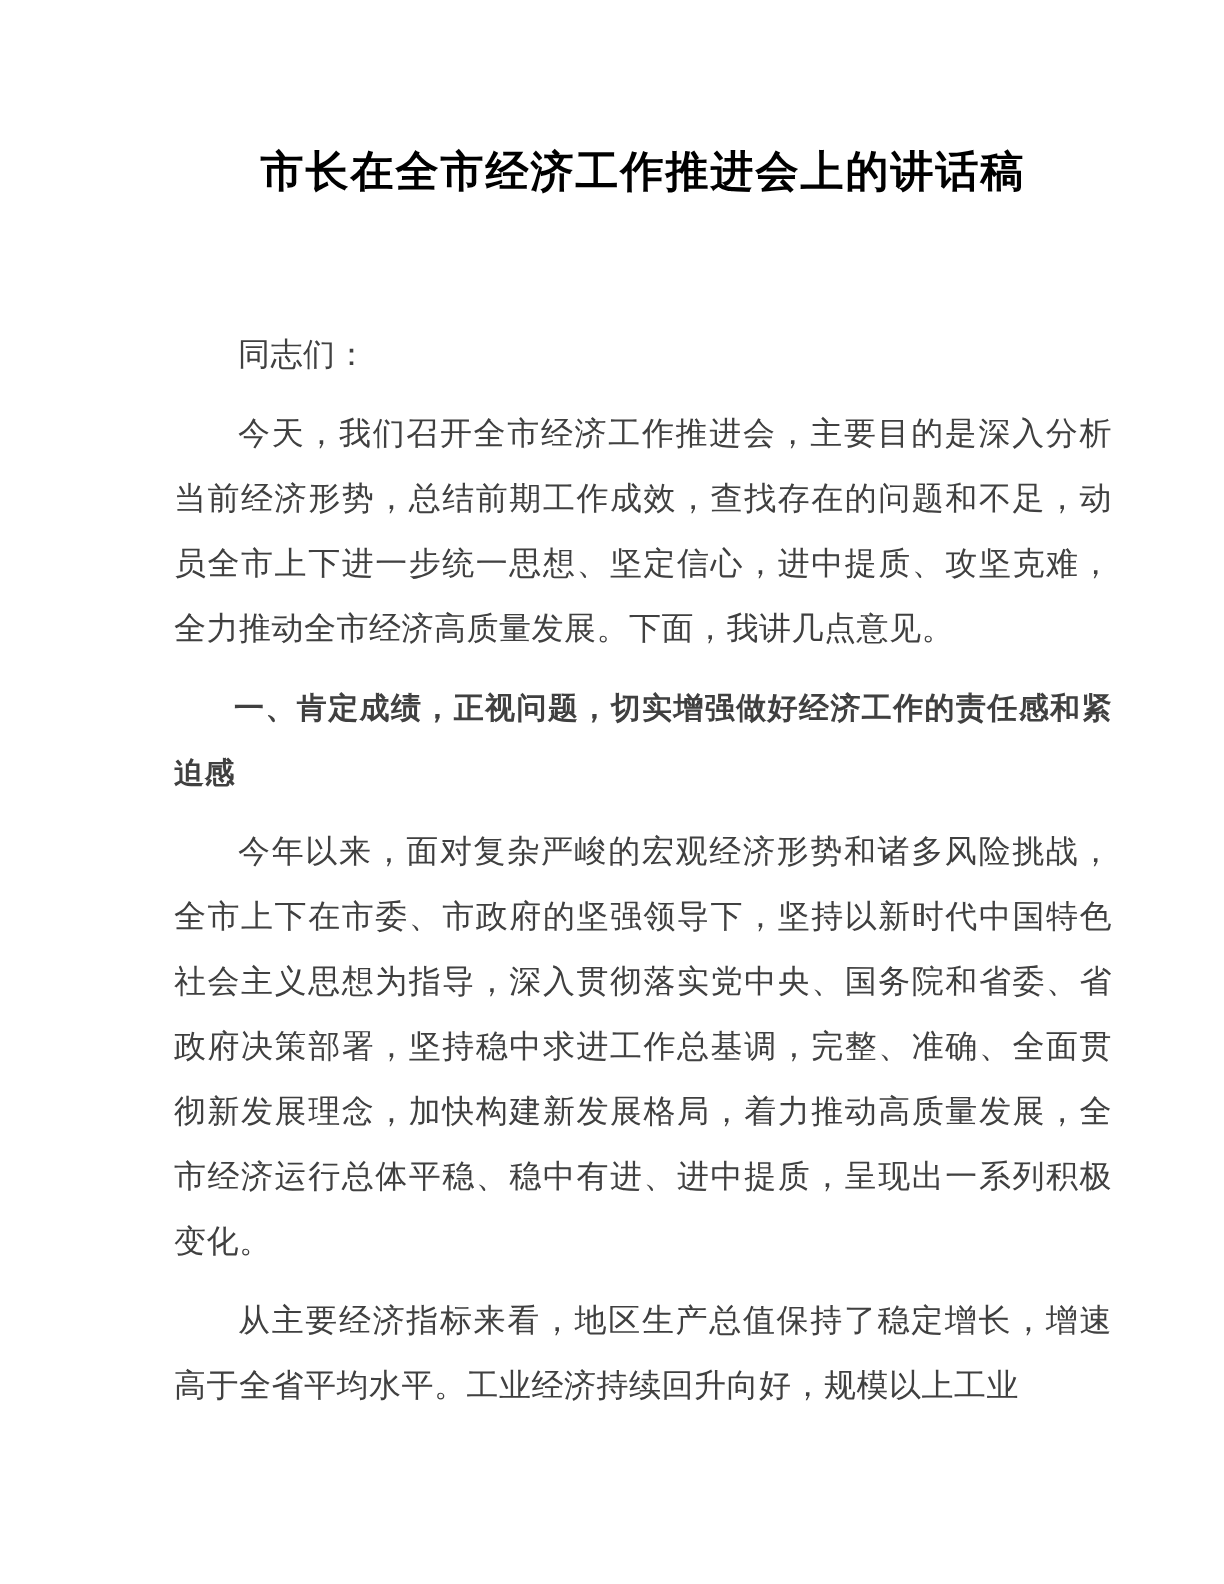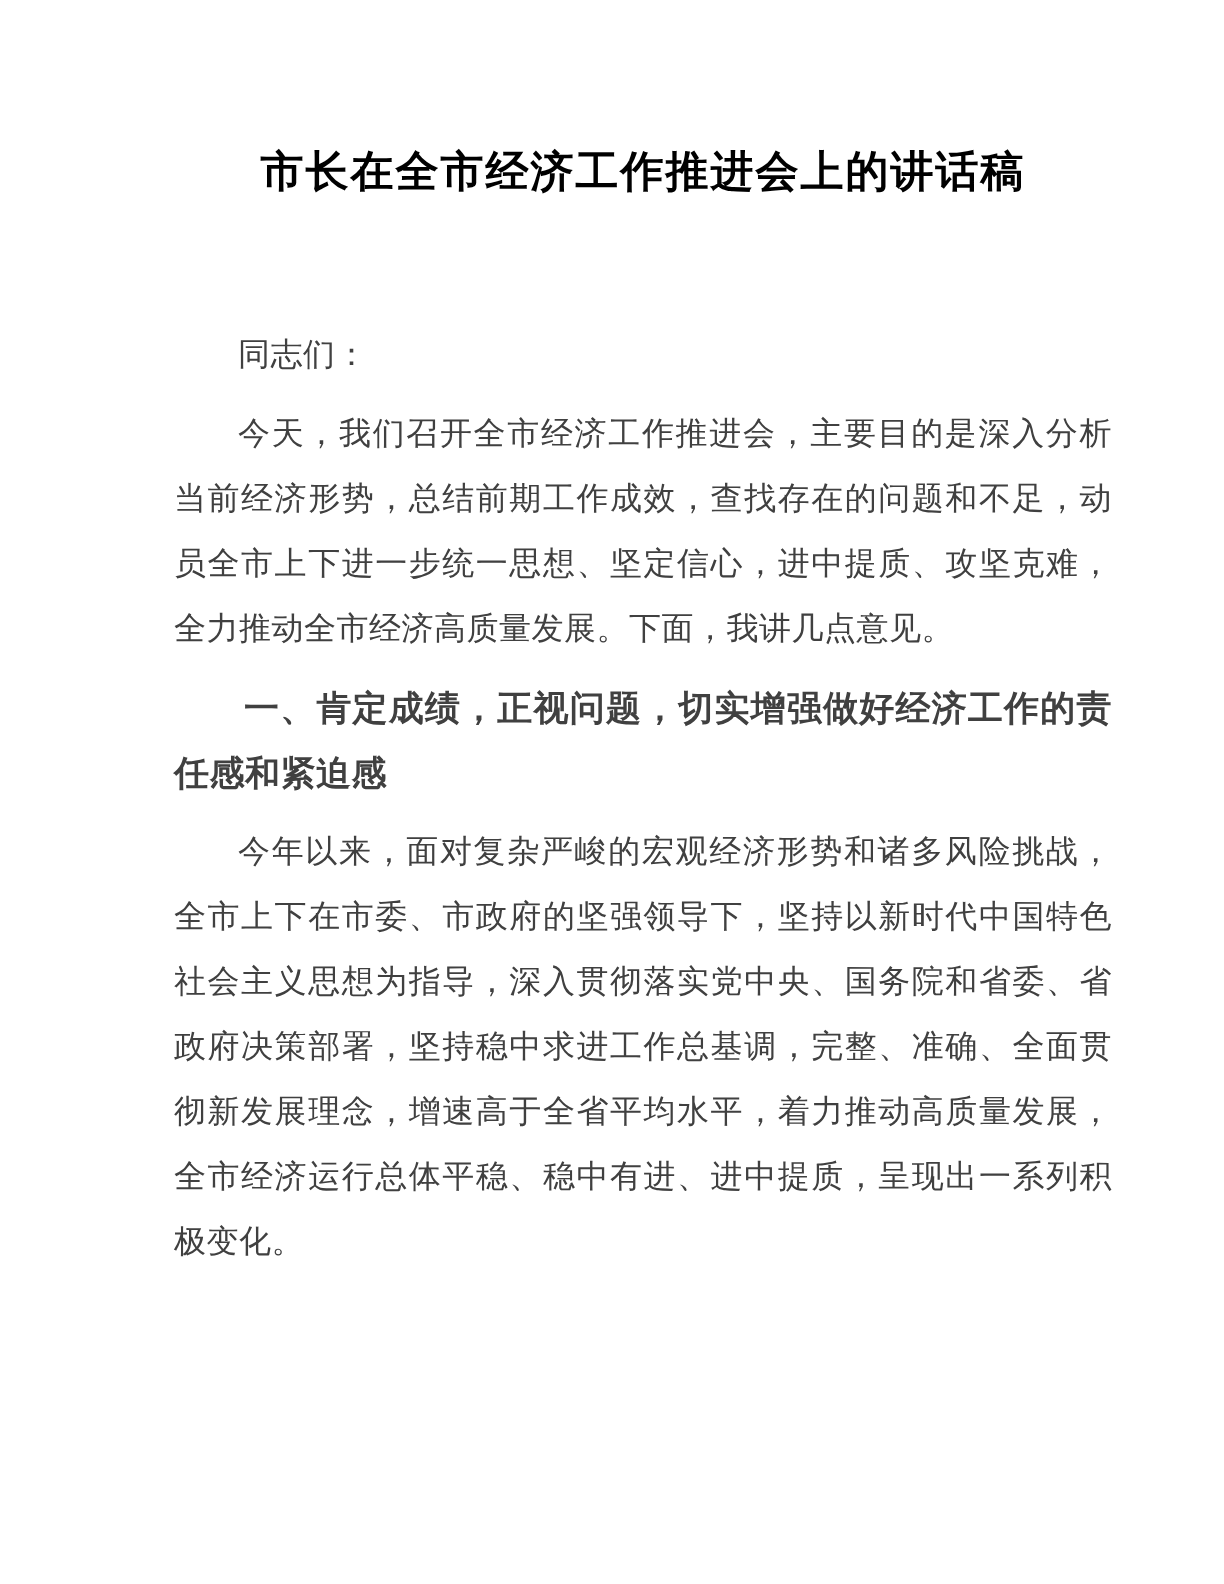--- a/index.html
+++ b/index.html
@@ -33,27 +33,28 @@
     font-size: 32px;
     line-height: 65px;
     letter-spacing: 0.5px;
     text-align: justify;
     text-indent: 2em;
     color: #404040;
   }
   .doc-body p.heading {
     font-family: "Liberation Sans", "DejaVu Sans", sans-serif;
     font-weight: bold;
-    font-size: 35px;
+    font-size: 30px;
   }
 </style>
 </head>
 <body>
 
 <div class="page">
   <h1 class="doc-title">市长在全市经济工作推进会上的讲话稿</h1>
   <div class="doc-body">
       <p class="para">同志们：</p>
       <p class="para">今天，我们召开全市经济工作推进会，主要目的是深入分析当前经济形势，总结前期工作成效，查找存在的问题和不足，动员全市上下进一步统一思想、坚定信心，进中提质、攻坚克难，全力推动全市经济高质量发展。下面，我讲几点意见。</p>
       <p class="heading">一、肯定成绩，正视问题，切实增强做好经济工作的责任感和紧迫感</p>
-      <p class="para">今年以来，面对复杂严峻的宏观经济形势和诸多风险挑战，全市上下在市委、市政府的坚强领导下，坚持以新时代中国特色社会主义思想为指导，深入贯彻落实党中央、国务院和省委、省政府决策部署，坚持稳中求进工作总基调，完整、准确、全面贯彻新发展理念，增速高于全省平均水平，着力推动高质量发展，全市经济运行总体平稳、稳中有进、进中提质，呈现出一系列积极变化。</p>
+      <p class="para">今年以来，面对复杂严峻的宏观经济形势和诸多风险挑战，全市上下在市委、市政府的坚强领导下，坚持以新时代中国特色社会主义思想为指导，深入贯彻落实党中央、国务院和省委、省政府决策部署，坚持稳中求进工作总基调，完整、准确、全面贯彻新发展理念，加快构建新发展格局，着力推动高质量发展，全市经济运行总体平稳、稳中有进、进中提质，呈现出一系列积极变化。</p>
+      <p class="para">从主要经济指标来看，地区生产总值保持了稳定增长，增速高于全省平均水平。工业经济持续回升向好，规模以上工业</p>
     </div>
 </div>
 
 </body></html>

